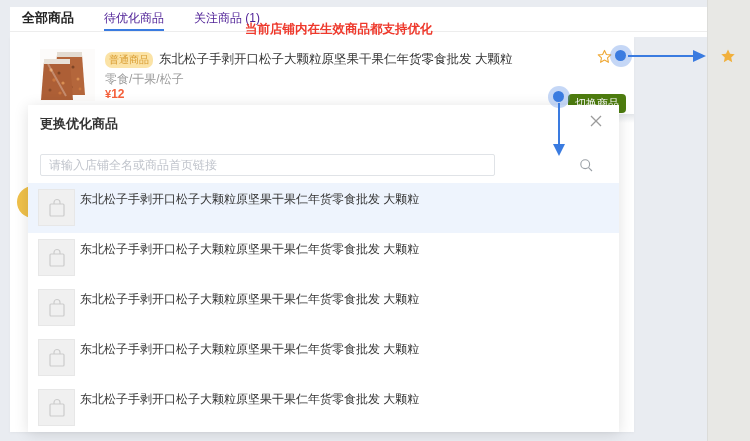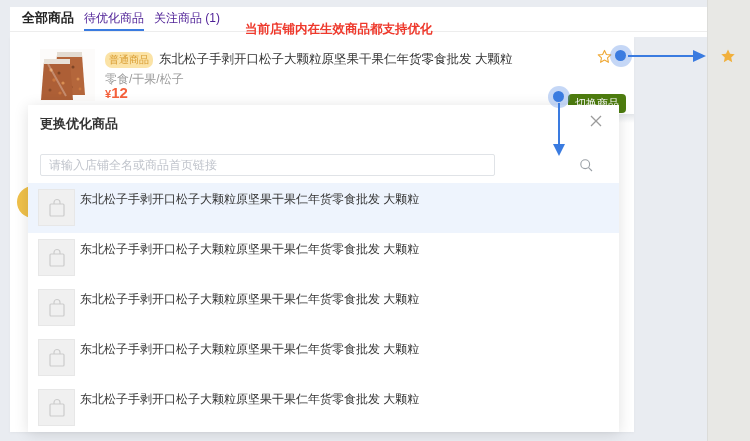--- a/index.html
+++ b/index.html
@@ -7,41 +7,41 @@
   body { font-family:"Liberation Sans","DejaVu Sans",sans-serif; background:#e9ecf1; position:relative; }
   #page { position:absolute; left:0; top:0; width:750px; height:441px; }
 
   
   .right-panel { position:absolute; left:707px; top:0; width:43px; height:441px;
     background:#e8e8e5; border-left:1px solid #dcdcd9; z-index:1; }
   .right-panel .dock-star { position:absolute; left:12px; top:48px; cursor:pointer; }
 
   
   .topbar { position:absolute; left:10px; top:7px; width:697px; height:30px; background:#fff; z-index:2; }
-  .tabs { display:flex; align-items:stretch; gap:10px; padding-left:12px; height:25px;
+  .tabs { display:flex; align-items:stretch; gap:30px; padding-left:12px; height:25px;
     border-bottom:1px solid #ededed; }
   .tab { display:flex; align-items:center; font-size:12px; color:#4c1d95; cursor:pointer;
     border-bottom:2px solid transparent; }
   .tab.bold { font-weight:bold; font-size:13px; color:#222; }
   .tab.active { border-bottom-color:#3a7be0; }
   .annotation-red { position:absolute; left:245px; top:21px; font-size:12.5px; font-weight:600;
     color:#ee392c; z-index:6; white-space:nowrap; }
 
   
   .content-panel { position:absolute; left:10px; top:37px; width:624px; height:395px;
     background:#fff; z-index:1; box-shadow:0 1px 3px rgba(0,0,0,0.04); }
   .card-img { position:absolute; left:40px; top:49px; width:55px; height:52px; z-index:2; }
   .card-line1 { position:absolute; left:105px; top:51px; z-index:2; display:flex; align-items:center; }
   .tag { font-size:10px; color:#d89b2f; background:#fbe3a6; border-radius:7px;
     padding:1px 4px; margin-right:6px; white-space:nowrap; }
   .card-title { font-size:12.5px; color:#333; white-space:nowrap; }
   .card-category { position:absolute; left:105px; top:71px; font-size:12px; color:#9a9a9a; z-index:2; }
   .card-price { position:absolute; left:105px; top:84px; color:#f5613c; z-index:2; }
   .card-price .cur { font-size:11px; font-weight:600; }
-  .card-price .val { font-size:15px; font-weight:600; }
+  .card-price .val { font-size:12px; font-weight:600; }
   .fav-star { position:absolute; left:597px; top:49px; z-index:2; cursor:pointer; }
   .switch-btn { position:absolute; left:568px; top:82px; height:19px; line-height:19px;
     padding:0 7px; background:#4d7c0f; color:#fff; font-size:11px; border:none;
     border-radius:4px; cursor:pointer; z-index:4;
     font-family:"Liberation Sans","DejaVu Sans",sans-serif;margin-top:12px; }
   .card-edge-shadow { position:absolute; left:619px; top:114px; width:15px; height:9px;
     background:linear-gradient(180deg,#e3e6ea,rgba(248,249,250,0)); z-index:1; }
 
   .yellow-circle { position:absolute; left:17px; top:186px; width:32px; height:32px;
     border-radius:50%; background:#f0c14a; z-index:3; }

